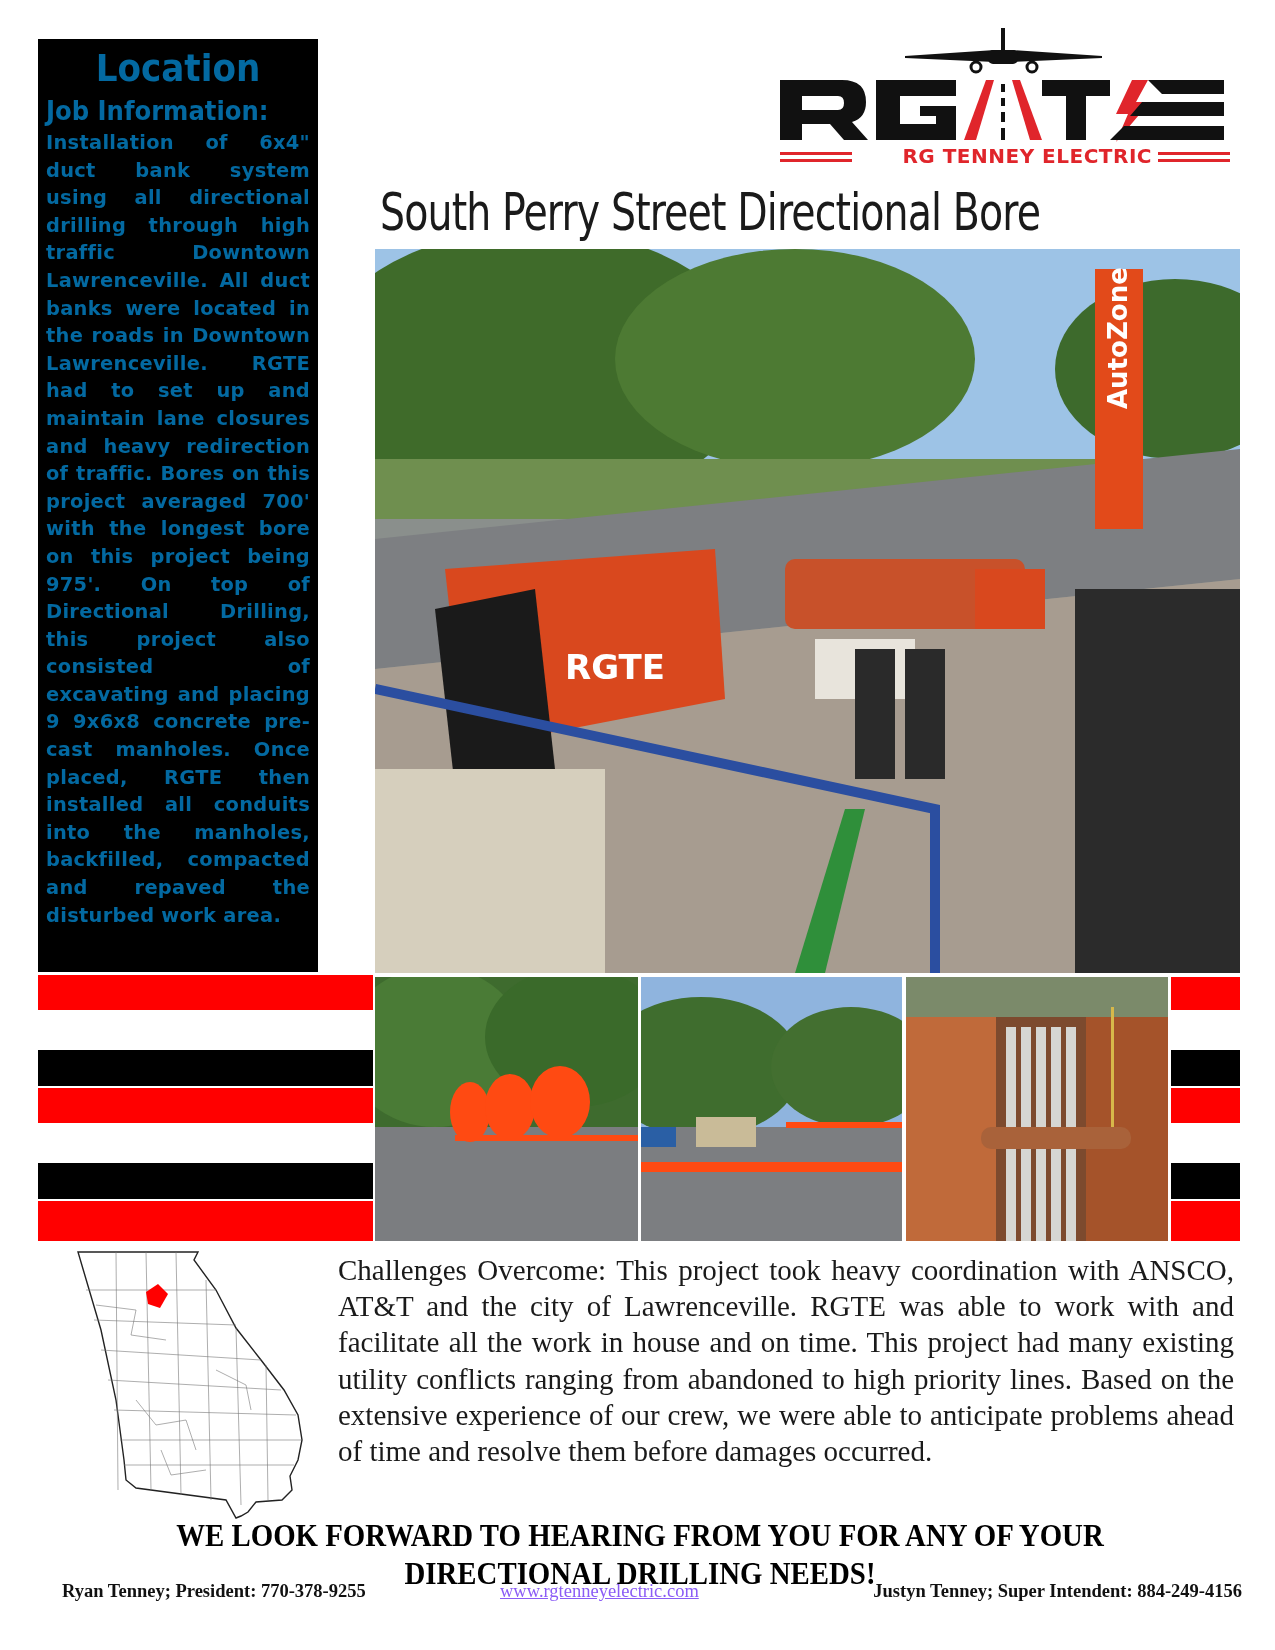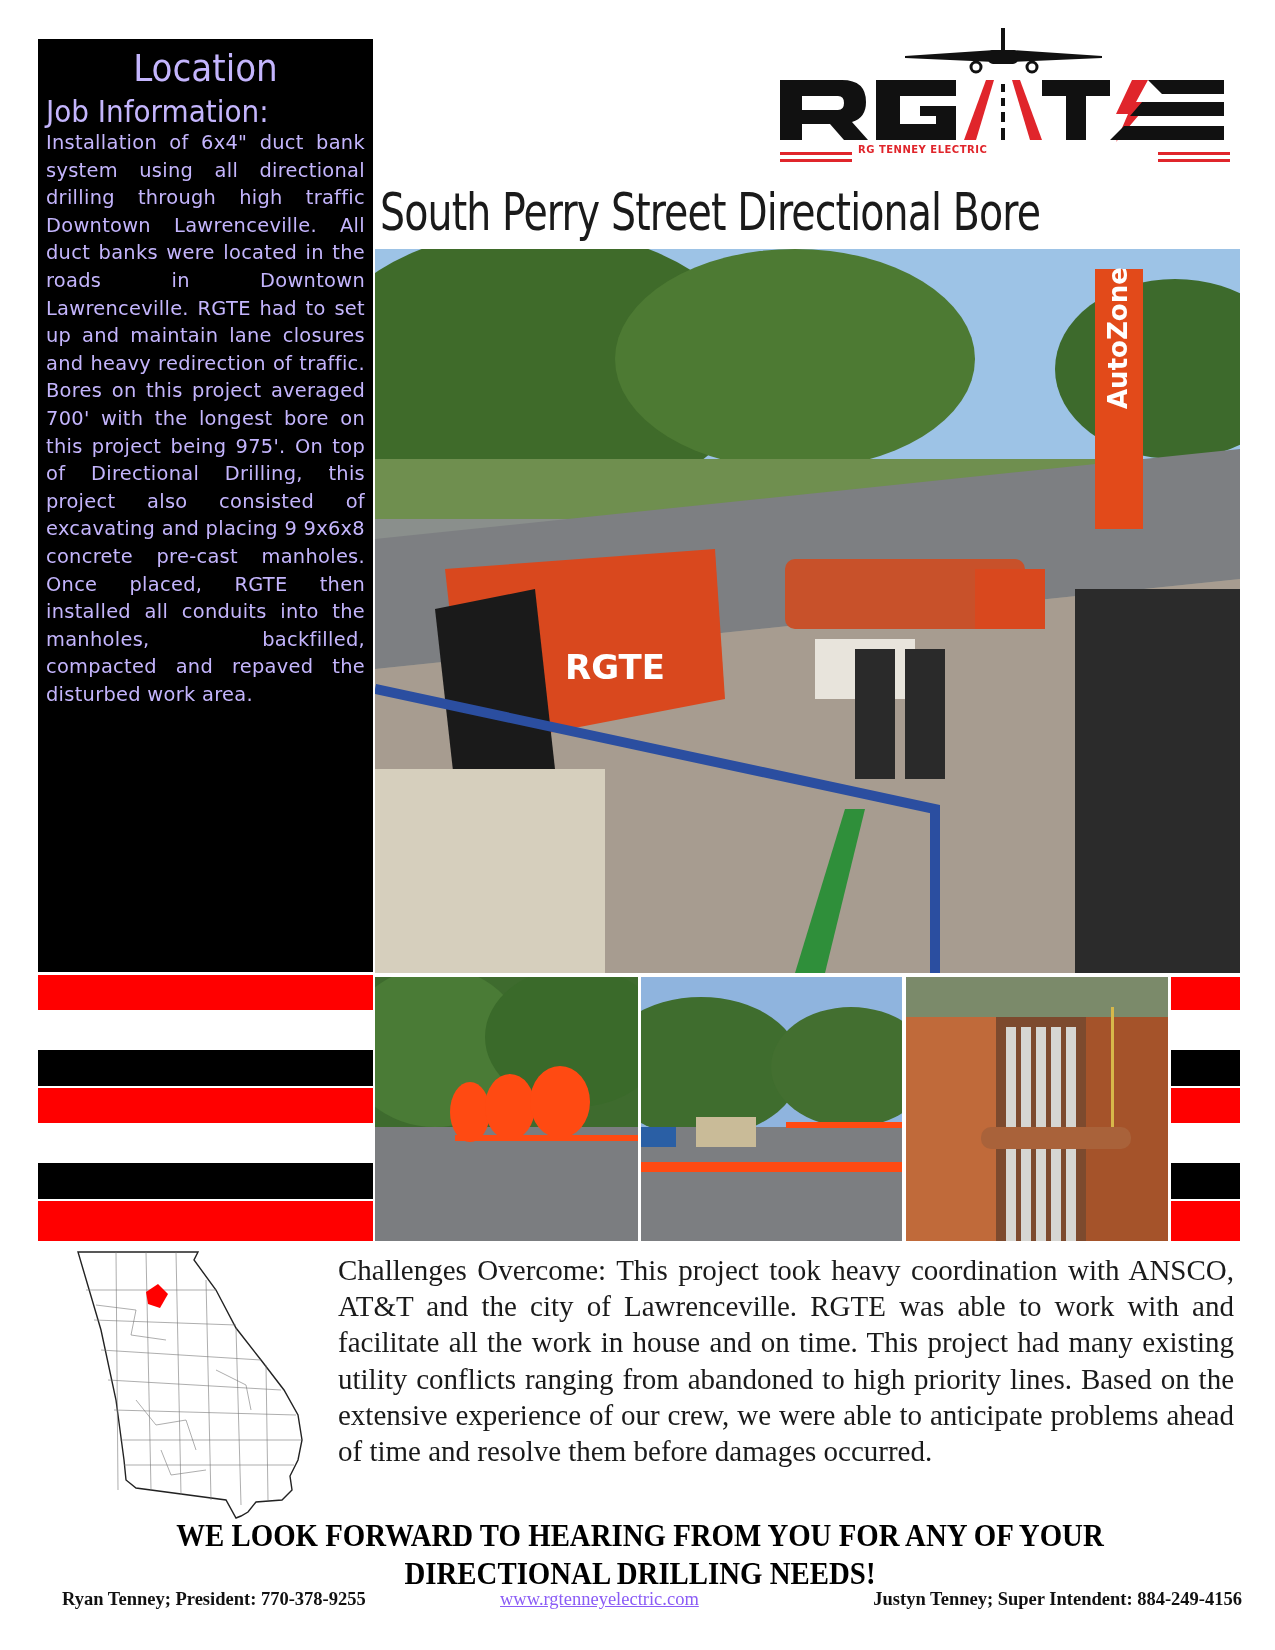--- a/index.html
+++ b/index.html
@@ -1,24 +1,24 @@
 <!DOCTYPE html>
 <html><head>
 <meta charset="utf-8">
 <style>
   html, body { margin: 0; padding: 0; background: #ffffff; }
   body { width: 1275px; height: 1650px; position: relative; overflow: hidden; font-family: "DejaVu Sans", sans-serif; }
   .abs { position: absolute; }
 
   
-  .info-panel { left: 38px; top: 39px; width: 335px; height: 933px; background: #000; color: #c4b5fd; box-sizing: border-box; padding: 6px 8px 0 8px; }
+  .info-panel { left: 38px; top: 39px; width: 280px; height: 933px; background: #000; color: #0369a1; box-sizing: border-box; padding: 6px 8px 0 8px; font-weight: bold; }
   .info-heading { text-align: center; font-family: "DejaVu Sans Condensed", "DejaVu Sans", sans-serif; font-stretch: condensed; font-size: 38px; line-height: 46px; letter-spacing: 0px; }
   .info-location { font-size: 26px; line-height: 40px; text-align: justify; text-align-last: left; font-stretch: condensed; letter-spacing: -0.5px; }
   .info-date { text-align: center; font-size: 37px; line-height: 46px; margin-top: 0px; font-stretch: condensed; }
-  .info-job-title { font-size: 31px; line-height: 36px; margin-top: 2px; font-stretch: condensed; }
+  .info-job-title { font-size: 27px; line-height: 36px; margin-top: 2px; font-stretch: condensed; }
   .info-job-body { font-size: 19.4px; line-height: 27.6px; text-align: justify; text-align-last: left; letter-spacing: 0.3px; }
 
   
   .logo { left: 780px; top: 24px; width: 450px; height: 150px; }
   .title { left: 380px; top: 178px; width: 860px; font-size: 51px; line-height: 70px; color: #1a1a1a; white-space: nowrap; letter-spacing: -1px; font-stretch: condensed; transform-origin: left top; transform: scaleX(0.86); }
 
   
   .photo { overflow: hidden; }
   .photo svg { display: block; width: 100%; height: 100%; }
 
@@ -26,21 +26,21 @@
   .stripe-red { background: #ff0000; }
   .stripe-black { background: #000000; }
 
   
   .challenges { left: 338px; top: 1252px; width: 896px; font-family: "Liberation Serif", serif; font-size: 29px; line-height: 36.2px; color: #1a1a1a; text-align: justify; text-align-last: left; }
   .challenges b { font-weight: normal; }
 
   .closing { left: 40px; top: 1517px; width: 1200px; text-align: center; font-family: "Liberation Serif", serif; font-weight: bold; font-size: 31px; line-height: 38px; color: #000; transform-origin: center top; transform: scaleX(0.93); }
 
   .footer { left: 62px; top: 1581px; width: 1180px; height: 24px; font-family: "Liberation Serif", serif; font-weight: bold; font-size: 18.5px; color: #111; }
-  .footer span { position: absolute; top: 8px; white-space: nowrap; }
+  .footer span { position: absolute; top: 0; white-space: nowrap; }
   .footer .link { font-weight: normal; color: #8b5cf6; text-decoration: underline; text-align: center; }
 </style>
 </head>
 <body>
 
 <div class="abs info-panel">
   <div class="info-heading">Location</div>
   <div class="info-job-title">Job Information:</div>
   <div class="info-job-body">Installation of 6x4" duct bank system using all directional drilling through high traffic Downtown Lawrenceville. All duct banks were located in the roads in Downtown Lawrenceville. RGTE had to set up and maintain lane closures and heavy redirection of traffic. Bores on this project averaged 700' with the longest bore on this project being 975'. On top of Directional Drilling, this project also consisted of excavating and placing 9 9x6x8 concrete pre-cast manholes. Once placed, RGTE then installed all conduits into the manholes, backfilled, compacted and repaved the disturbed work area.</div>
 </div>
@@ -71,21 +71,21 @@
 
     <path d="M352 56 L368 56 L356 78 L370 78 L336 118 L348 90 L336 90 Z" fill="#e0252b"></path>
 
     <path d="M368 56 H444 V70 H382 Z M362 78 H444 V92 H350 Z M344 102 H444 V116 H330 Z" fill="#111"></path>
 
     <rect x="0" y="128" width="72" height="3" fill="#e0252b"></rect>
     <rect x="0" y="135" width="72" height="3" fill="#e0252b"></rect>
     <rect x="378" y="128" width="72" height="3" fill="#e0252b"></rect>
     <rect x="378" y="135" width="72" height="3" fill="#e0252b"></rect>
   </svg>
-  <div class="abs" style="left:78px; top:120px; width:294px; text-align:left; font-family:'DejaVu Sans', sans-serif; font-weight:bold; font-size:10px; color:#e0252b; letter-spacing:0.5px;">RG TENNEY ELECTRIC</div>
+  <div class="abs" style="left:78px; top:120px; width:294px; text-align:right; font-family:'DejaVu Sans', sans-serif; font-weight:bold; font-size:20px; color:#e0252b; letter-spacing:0.5px;">RG TENNEY ELECTRIC</div>
 </div>
 
 <div class="abs title">South Perry Street Directional Bore</div>
 
 <div class="abs photo" style="left:375px; top:249px; width:865px; height:724px;">
   <svg viewBox="0 0 865 724" preserveAspectRatio="none">
     <rect x="0" y="0" width="865" height="724" fill="#8a8f8c"></rect>
     <rect x="0" y="0" width="865" height="220" fill="#9dc3e6"></rect>
     <ellipse cx="160" cy="120" rx="220" ry="140" fill="#3f6b2a"></ellipse>
     <ellipse cx="420" cy="110" rx="180" ry="110" fill="#4d7a33"></ellipse>

